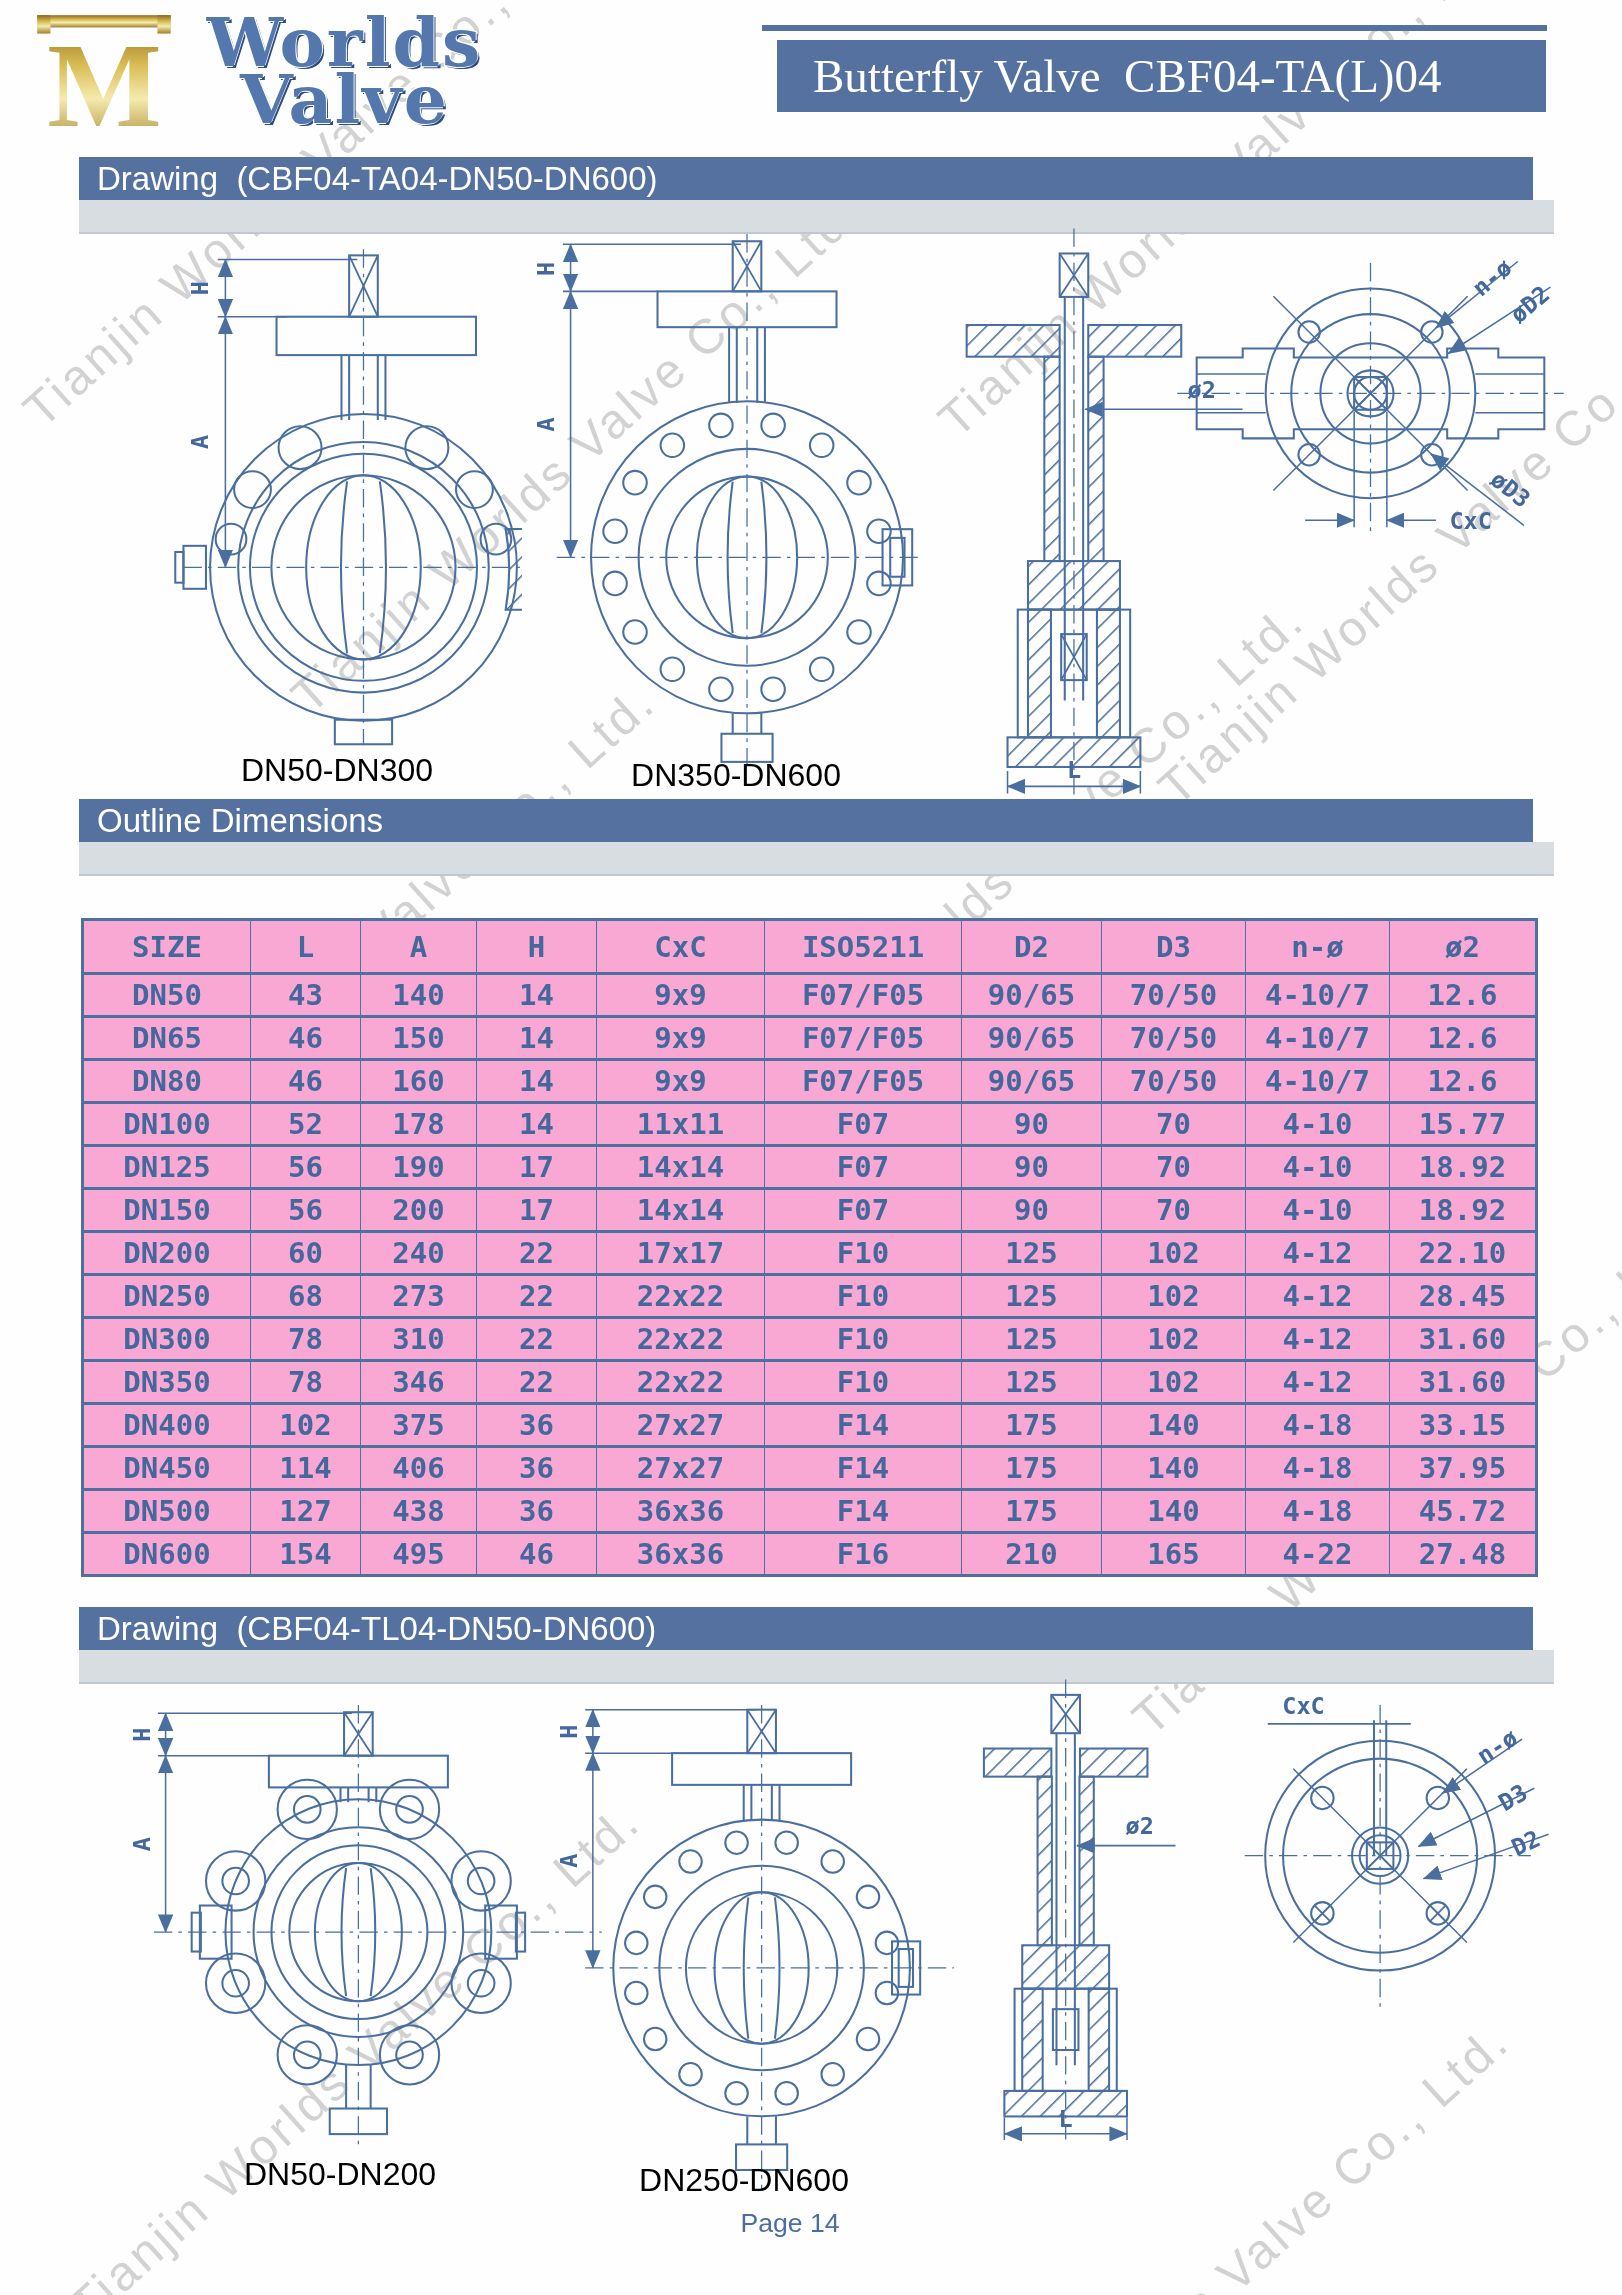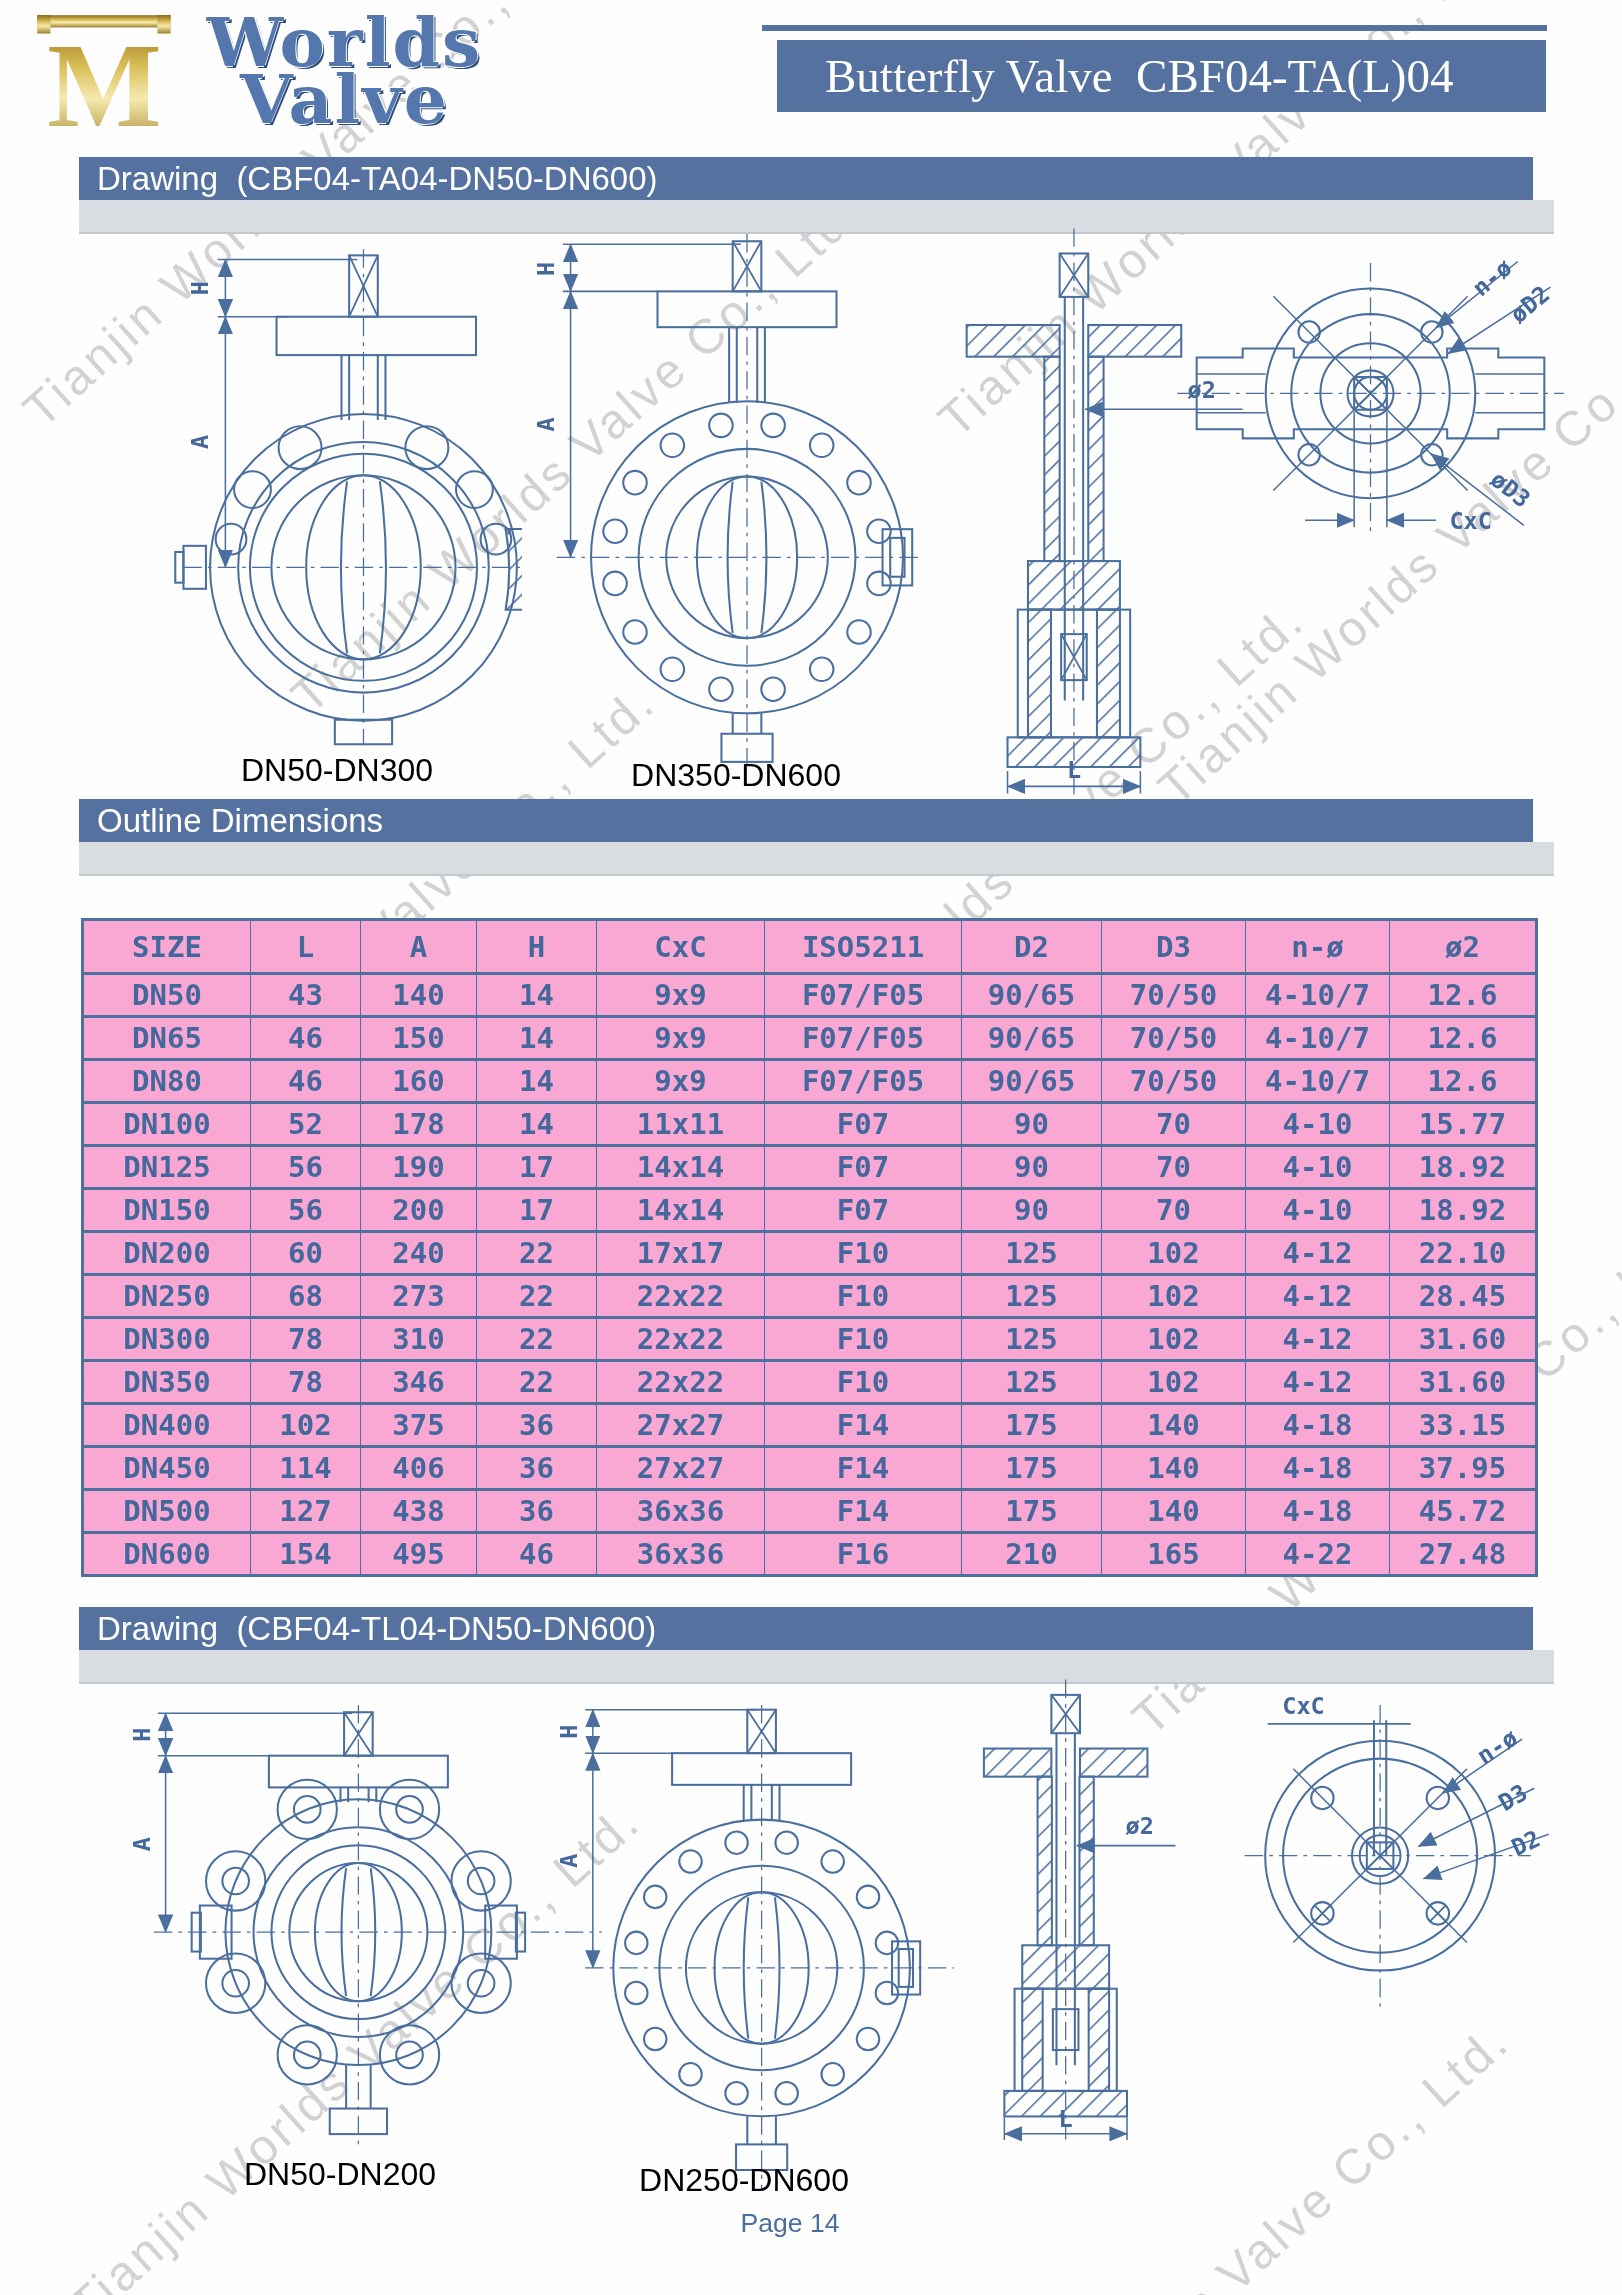--- a/index.html
+++ b/index.html
@@ -8,21 +8,21 @@
   .abs{position:absolute;}
   
   .watermark{position:absolute;white-space:pre;font-size:49px;letter-spacing:3.6px;color:#cbcbcb;
              opacity:.85;transform:rotate(-42deg);transform-origin:0 50%;z-index:1;}
   .layer{position:absolute;z-index:2;}
   
   .topline{position:absolute;left:762px;top:24.5px;width:785px;height:6.6px;background:#54719f;z-index:2;}
   .titlebar{position:absolute;left:777px;top:40px;width:769px;height:72px;background:#54719f;
             display:flex;align-items:center;z-index:2;}
   .titlebar span{color:#ffffff;font-family:"Liberation Serif",serif;font-size:47px;
-                 white-space:pre;padding-left:48px;}
+                 white-space:pre;padding-left:36px;}
   .logo-text{position:absolute;left:188px;top:14.3px;width:313px;text-align:center;z-index:2;
              font-family:"DejaVu Serif",serif;font-weight:bold;font-size:68px;line-height:57px;
              letter-spacing:2px;color:#5478ad;
              text-shadow:-1px -1px 0 #ffffff,1px -1px 0 #ffffff,-1px 1px 0 #ffffff,2px 2px 0 #2e4f7d;}
   
   .section-strip{position:absolute;left:79px;width:1475px;height:32px;background:#d8dde1;
                  border-bottom:2px solid #c2c8cd;z-index:2;}
   .section-bar{position:absolute;left:79px;width:1454px;height:43px;background:#54719f;
                display:flex;align-items:center;z-index:3;}
   .section-bar span{color:#ffffff;font-size:33px;padding-left:18px;white-space:pre;}

